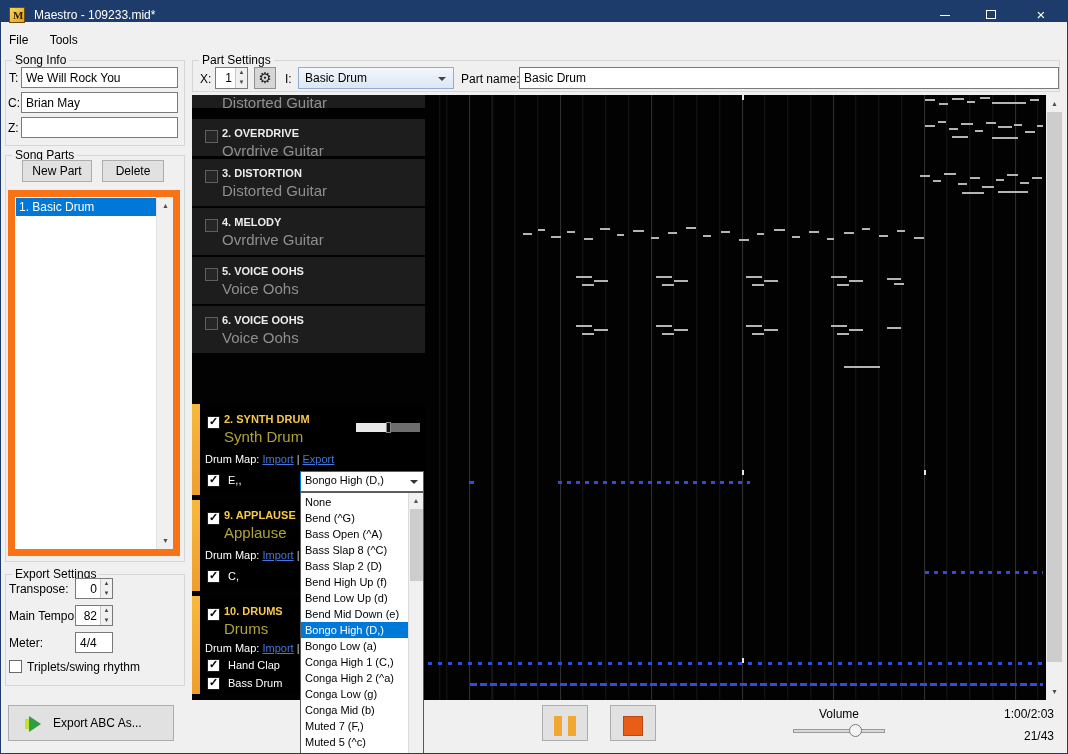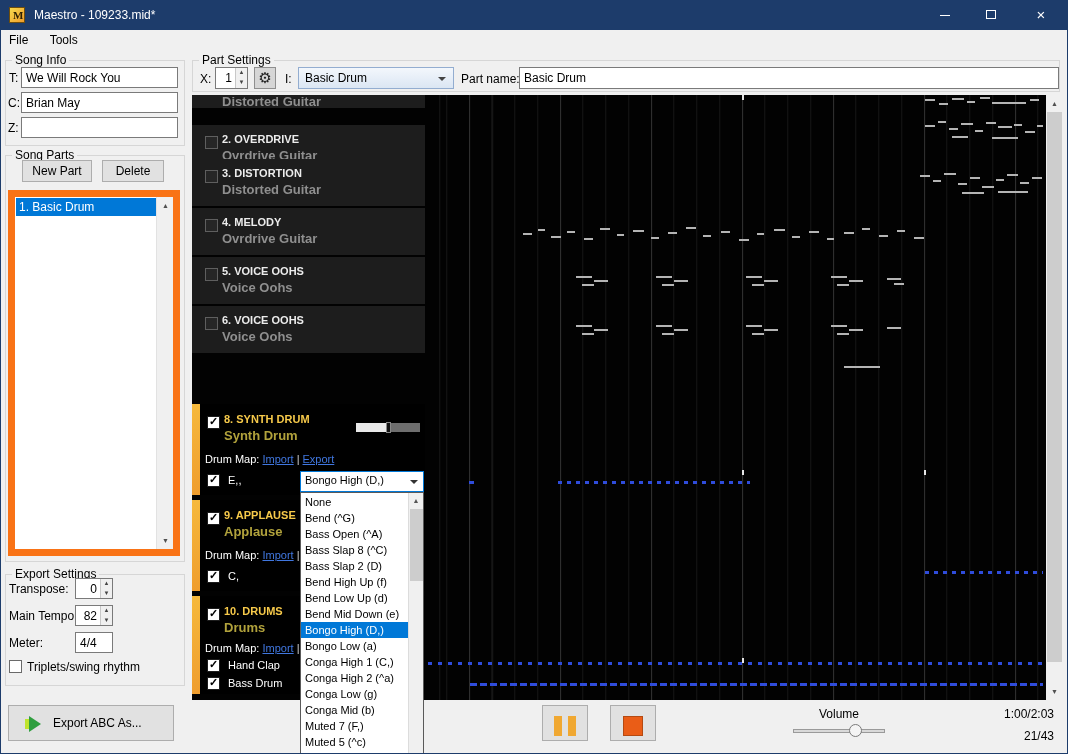--- a/index.html
+++ b/index.html
@@ -4,21 +4,21 @@
 <style>
   * { margin:0; padding:0; box-sizing:border-box; }
   html,body { width:1068px; height:754px; }
   body {
     font-family:"Liberation Sans", sans-serif;
     font-size:12px; color:#000;
     background:#f0f0f0; position:relative; overflow:hidden;
   }
 
   
-  .titlebar { position:absolute; left:0; top:0; width:1068px; height:30px; background:#1d3c6b; color:#fff; z-index:50; }
+  .titlebar { position:absolute; left:0; top:0; width:1068px; height:22px; background:#1d3c6b; color:#fff; z-index:50; }
   .app-icon { position:absolute; left:9px; top:7px; width:16px; height:16px;
     background:linear-gradient(135deg,#f7d94c 0%,#ef9d2c 100%); border:1px solid #6e4e0d; }
   .app-icon::after { content:"M"; position:absolute; left:3px; top:0px; font-size:11px; font-weight:bold;
     color:#2e2102; font-family:"Liberation Serif", serif; line-height:14px; }
   .win-title { position:absolute; left:34px; top:0; line-height:30px; font-size:12px; }
   .winbtn { position:absolute; top:0; width:46px; height:30px; color:#fff; }
   .winbtn .bar { position:absolute; left:18px; top:15px; width:10px; height:1px; background:#fff; }
   .winbtn .box { position:absolute; left:18px; top:10px; width:10px; height:9px; border:1px solid #fff; }
   .winbtn .x { position:absolute; left:0; top:0; width:100%; text-align:center; line-height:29px; font-size:15px; }
 
@@ -59,21 +59,21 @@
       repeating-linear-gradient(90deg,#161616 0 1px,transparent 1px 22.75px);
     background-position:44px 0, 21.25px 0; }
   .note { position:absolute; height:2px; background:#b4b4b4; }
   .bline { position:absolute; }
   .tick { position:absolute; width:2px; height:5px; background:#e6e6e6; }
 
   .track { position:absolute; left:0; width:233px; background:#1d1d1d; }
   .track.sel { background:#000; }
   .accent { position:absolute; left:0; top:0; width:8px; height:100%; background:linear-gradient(180deg,#f6b93c,#ef9d2e); }
   .ttitle { position:absolute; font-size:11px; font-weight:bold; color:#ececec; white-space:nowrap; }
-  .tsub { position:absolute; font-size:13px; color:#8f8f8f; white-space:nowrap;font-weight:bold; }
+  .tsub { position:absolute; font-size:15px; color:#8f8f8f; white-space:nowrap; }
   .track.sel .ttitle { color:#f6c94a; }
   .track.sel .tsub { color:#b1a23c; }
 
   .vslider { position:absolute; width:64px; height:9px; background:#6e6e6e; }
   .vfill { position:absolute; left:0; top:0; width:30px; height:9px; background:#e9e9e9; }
   .vhandle { position:absolute; left:30px; top:-1px; width:5px; height:11px; background:#111; border:1px solid #888; }
 
   .maprow { position:absolute; font-size:11px; color:#fff; white-space:nowrap; }
   .mlink { color:#4077e0; text-decoration:underline; cursor:pointer; }
   .msep { color:#d0d0d0; margin:0 3px; }
@@ -311,21 +311,21 @@
       <div class="tick" style="left: 550px; top: 0px;"></div>
       <div class="tick" style="left: 550px; top: 375px;"></div>
       <div class="tick" style="left: 732px; top: 375px;"></div>
       <div class="tick" style="left: 550px; top: 563px;"></div>
     </div>
 
   <div class="track" style="top:0;height:13px">
     <div class="tsub" style="left:30px;top:-1px">Distorted Guitar</div>
   </div>
 
-  <div class="track" style="top:30px;height:37px">
+  <div class="track" style="top:24px;height:37px">
     <span class="cb dark" style="left:13px;top:11px"></span>
     <div class="ttitle" style="left:30px;top:8px">2. OVERDRIVE</div>
     <div class="tsub" style="left:30px;top:23px">Ovrdrive Guitar</div>
   </div>
 
   <div class="track" style="top:64px;height:47px">
     <span class="cb dark" style="left:13px;top:11px"></span>
     <div class="ttitle" style="left:30px;top:8px">3. DISTORTION</div>
     <div class="tsub" style="left:30px;top:23px">Distorted Guitar</div>
   </div>
@@ -345,21 +345,21 @@
   <div class="track" style="top:211px;height:47px">
     <span class="cb dark" style="left:13px;top:11px"></span>
     <div class="ttitle" style="left:30px;top:8px">6. VOICE OOHS</div>
     <div class="tsub" style="left:30px;top:23px">Voice Oohs</div>
   </div>
 
 
   <div class="track sel" style="top:309px;height:91px">
     <div class="accent"></div>
     <span class="cb checked" style="left:15px;top:12px"></span>
-    <div class="ttitle" style="left:32px;top:9px">8. SYNTH DRUM</div>
+    <div class="ttitle" style="left:32px;top:9px">2. SYNTH DRUM</div>
     <div class="tsub" style="left:32px;top:24px">Synth Drum</div>
     <div class="vslider" style="left:164px;top:19px">
       <div class="vfill"></div>
       <div class="vhandle"></div>
     </div>
     <div class="maprow" style="left:13px;top:49px">
       <span>Drum Map:</span>
       <a class="mlink">Import</a><span class="msep">|</span><a class="mlink">Export</a>
     </div>
     <div>

